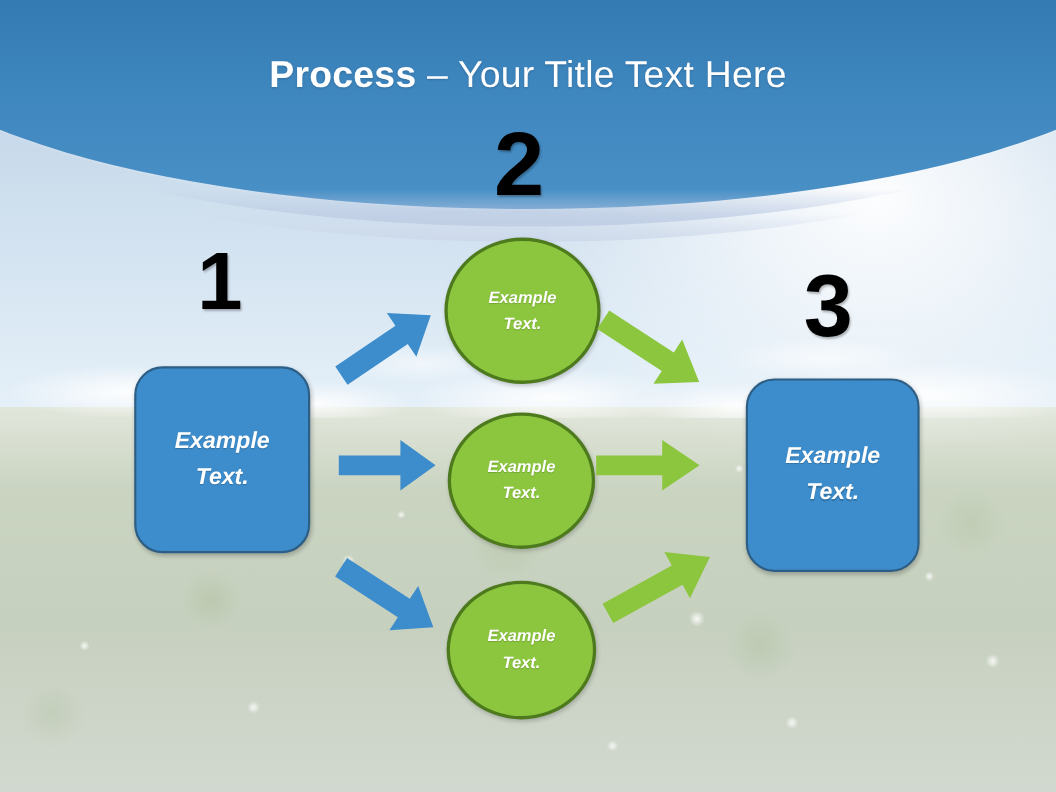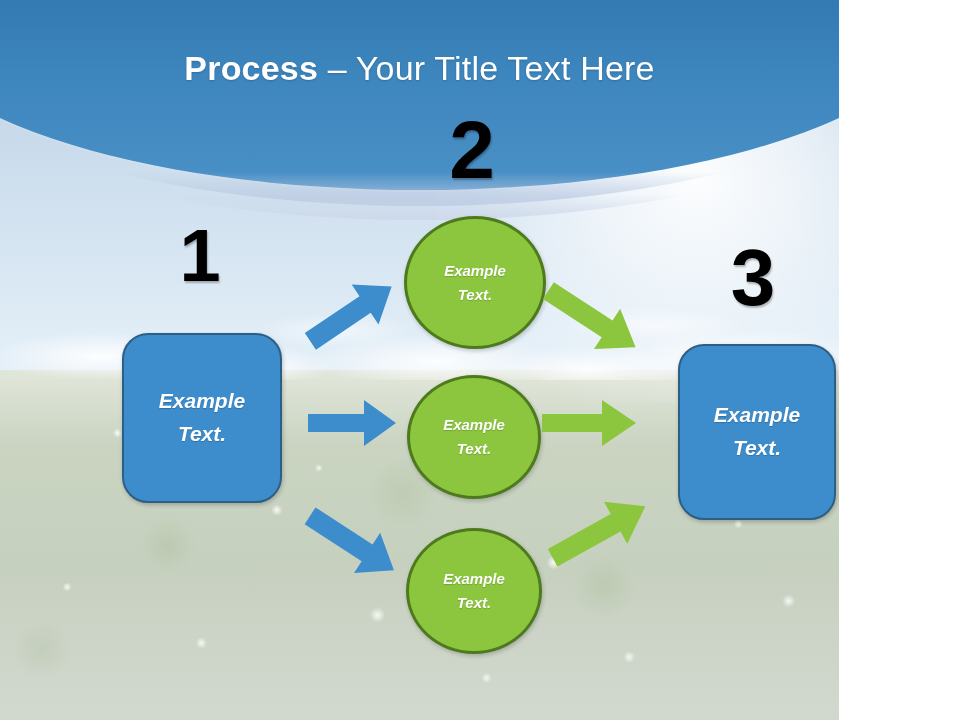--- a/index.html
+++ b/index.html
@@ -3,21 +3,21 @@
 <meta charset="utf-8">
 <title>Process Slide</title>
 <style>
   html, body {
     margin: 0;
     padding: 0;
     background: #ffffff;
   }
   #slide {
     position: relative;
-    width: 839px;
+    width: 960px;
     height: 720px;
     overflow: hidden;
     font-family: "Liberation Sans", sans-serif;
     background: #cfe0ef;
   }
 
   
   .bg-sky {
     position: absolute;
     left: 0; top: 0; right: 0; bottom: 0;

